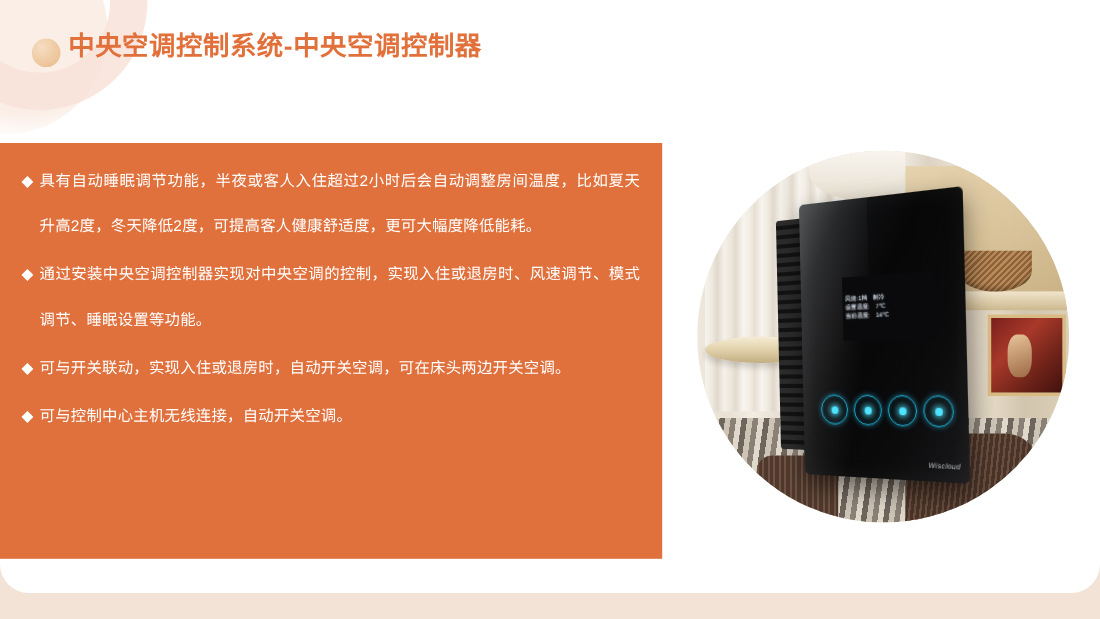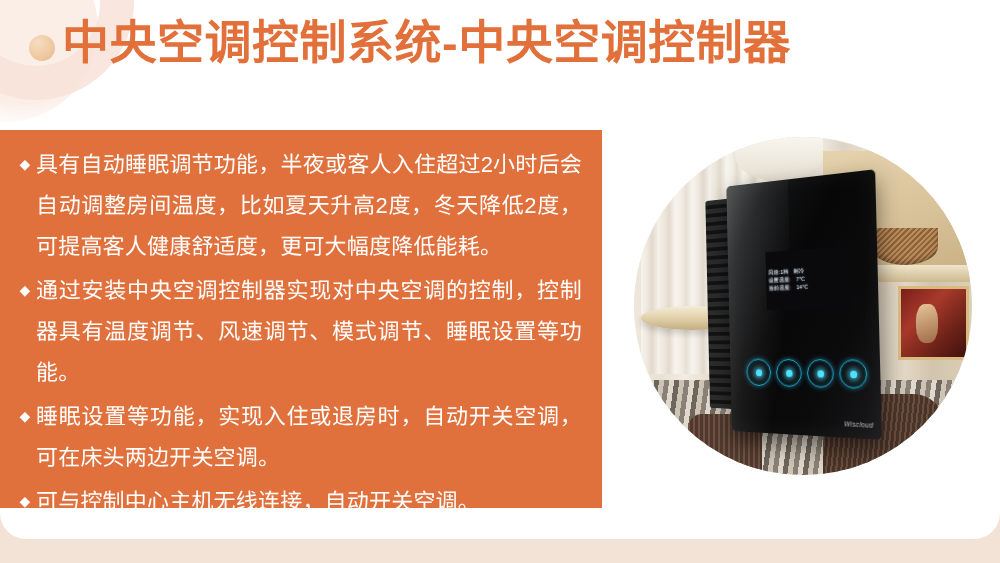--- a/index.html
+++ b/index.html
@@ -57,21 +57,21 @@
     height: 26px;
     border-radius: 50%;
     background: radial-gradient(circle at 34% 30%, #f6ddc2 0%, #eec89f 60%, #e3b88c 100%);
   }
 
   
   .slide-title {
     position: absolute;
     left: 62px;
     top: 19px;
-    font-size: 47px;
+    font-size: 24px;
     line-height: 48px;
     font-weight: bold;
     color: #e2703a;
     letter-spacing: .5px;
     white-space: nowrap;
   }
 
   
   .panel {
     position: absolute;
@@ -96,21 +96,21 @@
     flex: 0 0 auto;
     color: #ffffff;
     font-size: 14px;
     line-height: 41px;
     width: 22px;
     text-align: center;
     user-select: none;
   }
   .bullet-text {
     color: #ffffff;
-    font-size: 22px;
+    font-size: 14px;
     line-height: 41px;
     letter-spacing: .2px;
     text-align: justify;
     text-justify: inter-ideograph;
     flex: 1 1 auto;
     padding-right: 4px;
   }
 
   
   .photo {
@@ -278,26 +278,26 @@
   <div class="panel">
     <div class="bullets">
 
       <div class="bullet">
         <span class="bullet-marker">◆</span>
         <span class="bullet-text">具有自动睡眠调节功能，半夜或客人入住超过2小时后会自动调整房间温度，比如夏天升高2度，冬天降低2度，可提高客人健康舒适度，更可大幅度降低能耗。</span>
       </div>
 
       <div class="bullet">
         <span class="bullet-marker">◆</span>
-        <span class="bullet-text">通过安装中央空调控制器实现对中央空调的控制，控制器具有温度调节、风速调节、模式调节、睡眠设置等功能。</span>
+        <span class="bullet-text">通过安装中央空调控制器实现对中央空调的控制，实现入住或退房时、风速调节、模式调节、睡眠设置等功能。</span>
       </div>
 
       <div class="bullet">
         <span class="bullet-marker">◆</span>
-        <span class="bullet-text">睡眠设置等功能，实现入住或退房时，自动开关空调，可在床头两边开关空调。</span>
+        <span class="bullet-text">可与开关联动，实现入住或退房时，自动开关空调，可在床头两边开关空调。</span>
       </div>
 
       <div class="bullet">
         <span class="bullet-marker">◆</span>
         <span class="bullet-text">可与控制中心主机无线连接，自动开关空调。</span>
       </div>
 
     </div>
   </div>
 

